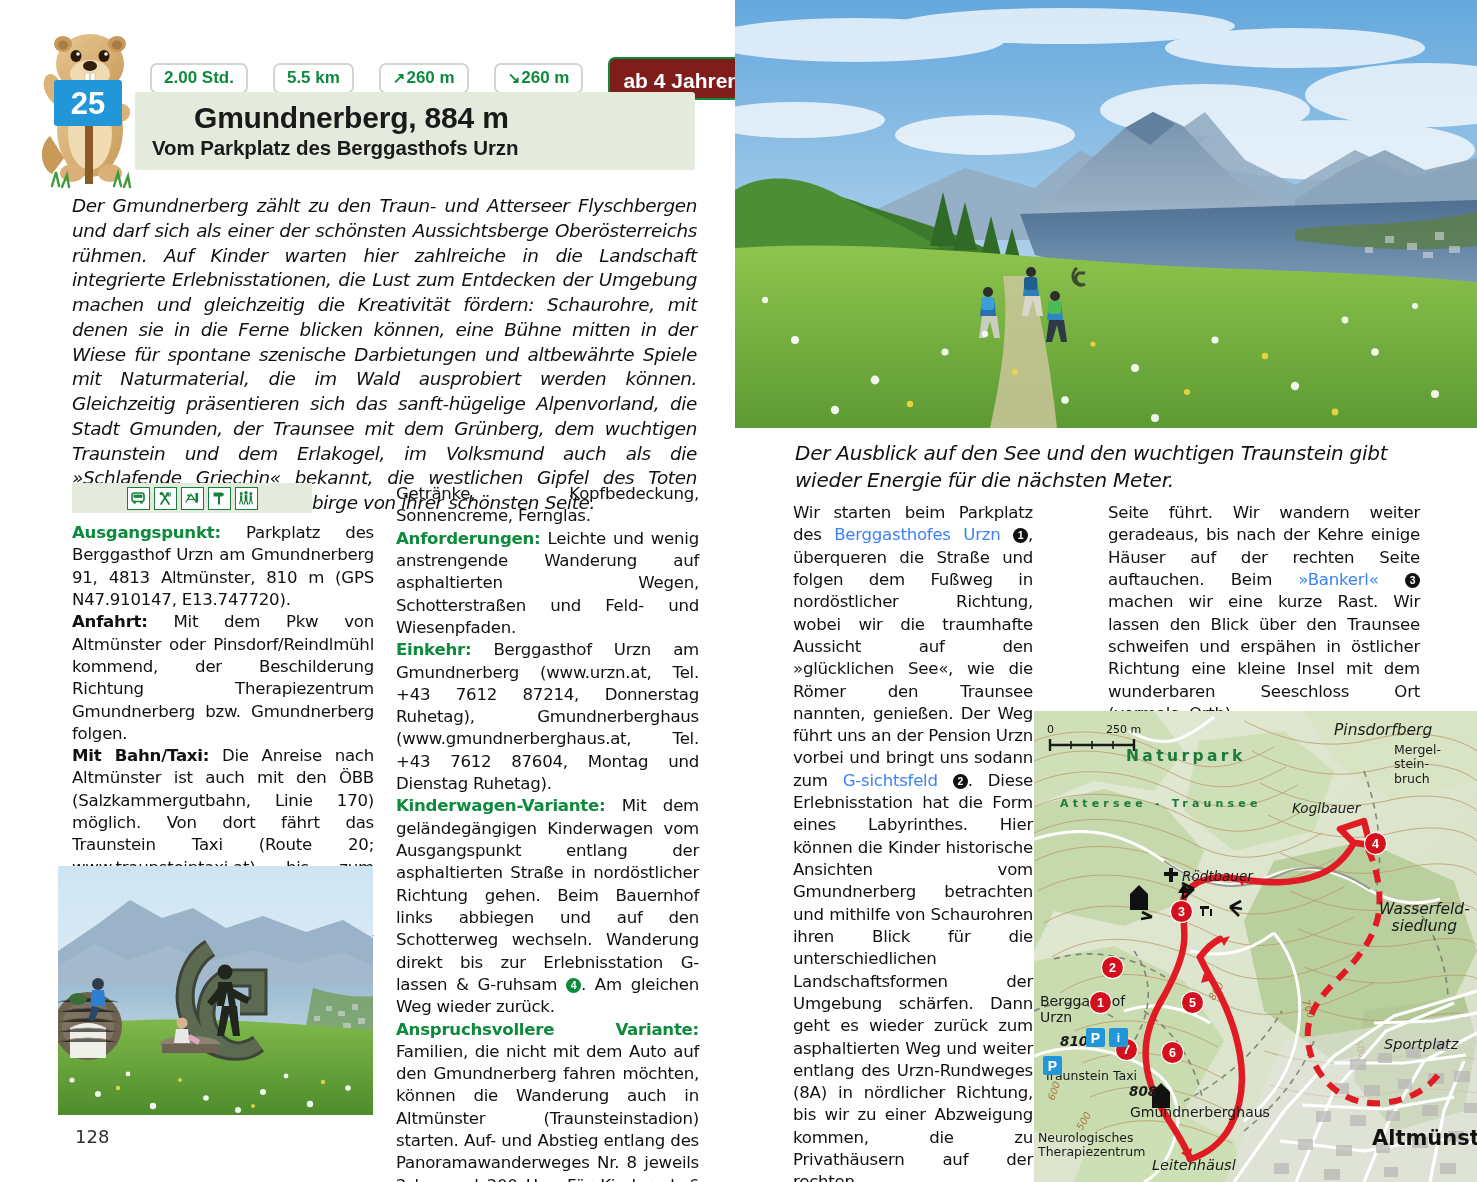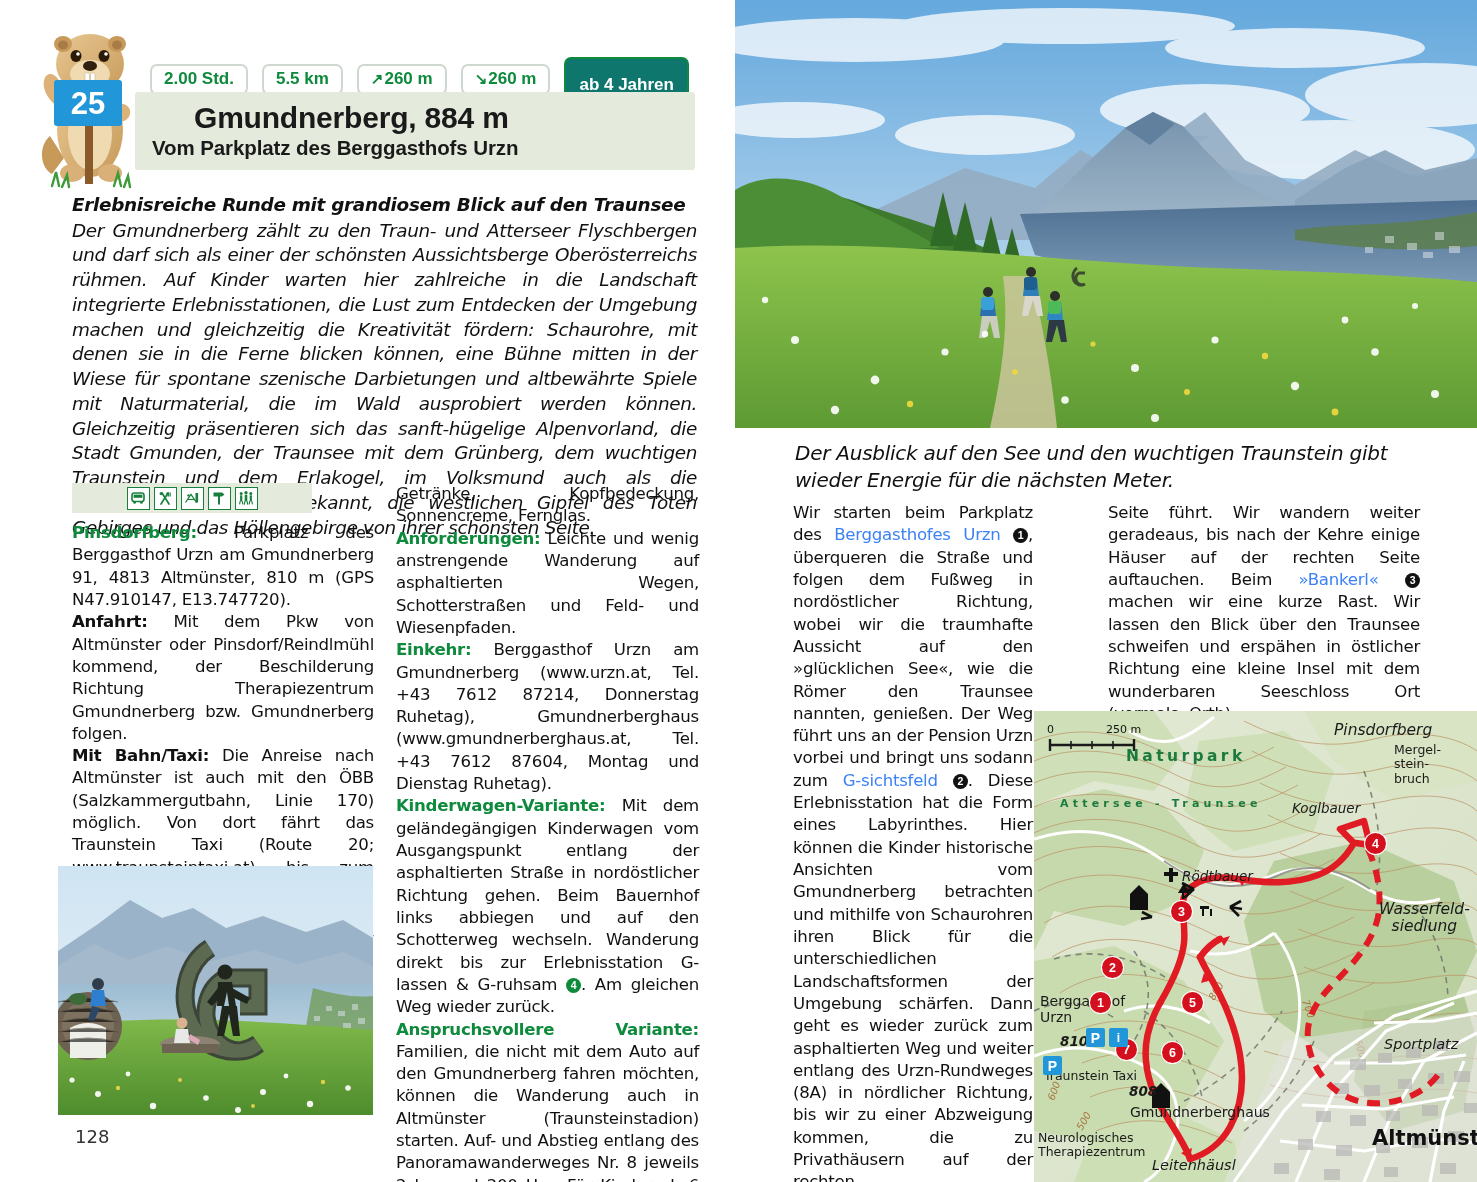--- a/index.html
+++ b/index.html
@@ -14,44 +14,44 @@
   
   .spread { position: absolute; inset: 0; display: flex; }
   .page-left  { width: 735px; height: 1182px; position: relative; background:#fff; }
   .page-right { width: 742px; height: 1182px; position: relative; background:#fff; }
 
   
   .header-zone { position: absolute; left: 0; top: 0; width: 735px; height: 190px; }
 
   .badge-row {
     position: absolute; left: 150px; top: 57px;
-    display: flex; align-items: center; gap: 14px;
+    display: flex; align-items: center; gap: 25px;
     width: 457px;
   }
   .pill {
     border: 2px solid #cfd8cf;
     border-radius: 7px;
     color: #0e8a3c;
     font-weight: bold;
     font-size: 17px;
     padding: 3px 12px 4px;
     background: #fff;
     white-space: nowrap;
     line-height: 1.15;
   }
   .pill .arr { font-size: 15px; margin-right: 1px; }
   .pill-age {
     margin-left: auto;
-    background: #0f766e;
+    background: #7f1d1d;
     color: #fff;
     border: 2px solid #0e8a3c;
     border-radius: 7px;
     font-weight: bold;
-    font-size: 17px;
-    padding: 16px 13px 5px;
+    font-size: 21px;
+    padding: 10px 13px 5px;
     white-space: nowrap;
   }
 
   .title-band {
     position: absolute; left: 135px; top: 92px;
     width: 560px; height: 78px;
     background: #e4ebdd;
     border-radius: 3px;
     padding: 9px 0 0 17px;
   }
@@ -238,21 +238,20 @@
         <span class="pill-age">ab 4 Jahren</span>
       </div>
 
       <div class="title-band">
         <div class="title-main">Gmundnerberg, 884 m</div>
         <div class="title-sub">Vom Parkplatz des Berggasthofs Urzn</div>
       </div>
     </div>
 
     <div class="intro">
-      <div class="intro-head">Erlebnisreiche Runde mit grandiosem Blick auf den Traunsee</div>
       <div class="intro-body">Der Gmundnerberg zählt zu den Traun- und Atterseer Flyschbergen und darf sich als einer der schönsten Aussichtsberge Oberösterreichs rühmen. Auf Kinder warten hier zahlreiche in die Landschaft integrierte Erlebnisstationen, die Lust zum Entdecken der Umgebung machen und gleichzeitig die Kreativität fördern: Schaurohre, mit denen sie in die Ferne blicken können, eine Bühne mitten in der Wiese für spontane szenische Darbietungen und altbewährte Spiele mit Naturmaterial, die im Wald ausprobiert werden können. Gleichzeitig präsentieren sich das sanft-hügelige Alpenvorland, die Stadt Gmunden, der Traunsee mit dem Grünberg, dem wuchtigen Traunstein und dem Erlakogel, im Volksmund auch als die »Schlafende Griechin« bekannt, die westlichen Gipfel des Toten Gebirges und das Höllengebirge von ihrer schönsten Seite.</div>
     </div>
 
     <div class="infocols">
       <div class="infocol">
         <div class="iconbar">
           <span class="ico">
             <svg width="16" height="16" viewBox="0 0 16 16">
                 <rect x="2" y="3" width="12" height="8.5" rx="2.2" fill="none" stroke="#17803c" stroke-width="1.6"></rect>
                 <rect x="3.6" y="4.6" width="8.8" height="3.2" fill="#17803c"></rect>
@@ -290,21 +289,21 @@
                 <circle cx="8" cy="2.8" r="1.7" fill="#17803c"></circle>
                 <rect x="6.7" y="4.9" width="2.6" height="6.6" fill="#17803c"></rect>
                 <path d="M6.9 11.3 l-0.7 3.3 M9.1 11.3 l0.7 3.3" stroke="#17803c" stroke-width="1.2"></path>
                 <circle cx="12.8" cy="3.4" r="1.5" fill="#17803c"></circle>
                 <rect x="11.7" y="5.3" width="2.2" height="6" fill="#17803c"></rect>
                 <path d="M11.8 11 l-0.6 3.4 M13.8 11 l0.6 3.4" stroke="#17803c" stroke-width="1.1"></path>
               </svg>
           </span>
         </div>
         <div class="info-text">
-          <p><span class="lbl">Pinsdorfberg:</span><span> Parkplatz des Berggasthof Urzn am Gmundnerberg 91, 4813 Altmünster, 810 m (GPS N47.910147, E13.747720).</span></p>
+          <p><span class="lbl">Ausgangspunkt:</span><span> Parkplatz des Berggasthof Urzn am Gmundnerberg 91, 4813 Altmünster, 810 m (GPS N47.910147, E13.747720).</span></p>
           <p><span class="lbl-dark">Anfahrt:</span><span> Mit dem Pkw von Altmünster oder Pinsdorf/Reindlmühl kommend, der Beschilderung Richtung Therapiezentrum Gmundnerberg bzw. Gmundnerberg folgen.</span></p>
           <p><span class="lbl-dark">Mit Bahn/Taxi:</span><span> Die Anreise nach Altmünster ist auch mit den ÖBB (Salzkammergutbahn, Linie 170) möglich. Von dort fährt das Traunstein Taxi (Route 20; www.traunsteintaxi.at) bis zum Berggasthof Urzn am Gmundnerberg.</span></p>
           <p><span class="lbl">Ausrüstung:</span><span> Gut profilierte Freizeit- oder Sportschuhe, Verpflegung und</span></p>
         </div>
       </div>
 
       <div class="infocol right">
         <div class="info-text">
           <p><span>Getränke, Kopfbedeckung, Sonnencreme, Fernglas.</span></p>
           <p><span class="lbl">Anforderungen:</span><span> Leichte und wenig anstrengende Wanderung auf asphaltierten Wegen, Schotterstraßen und Feld- und Wiesenpfaden.</span></p>

